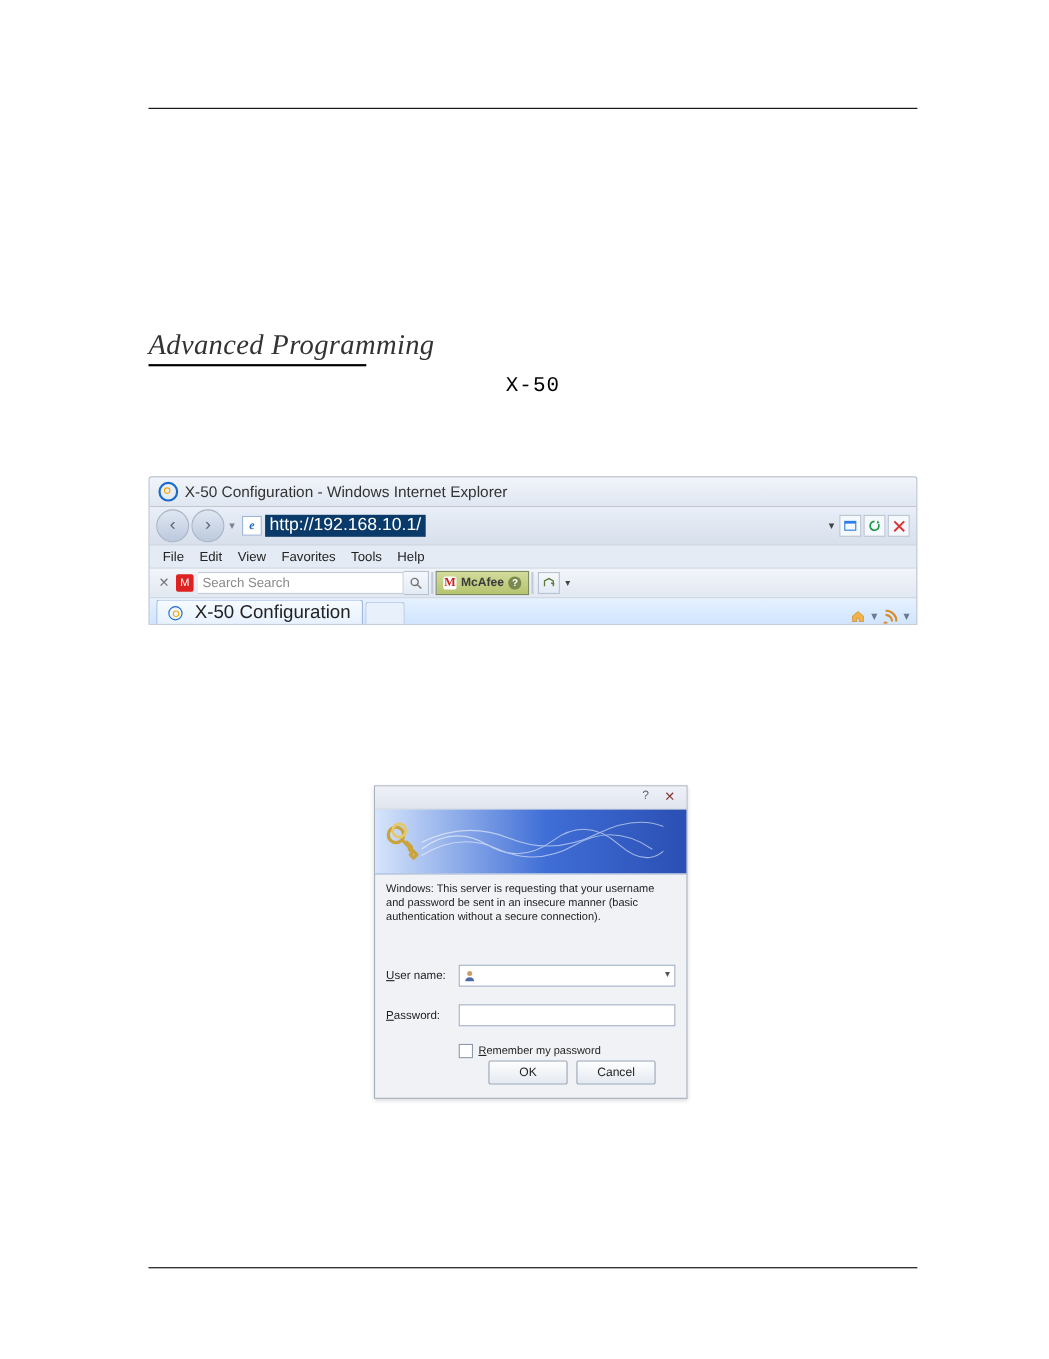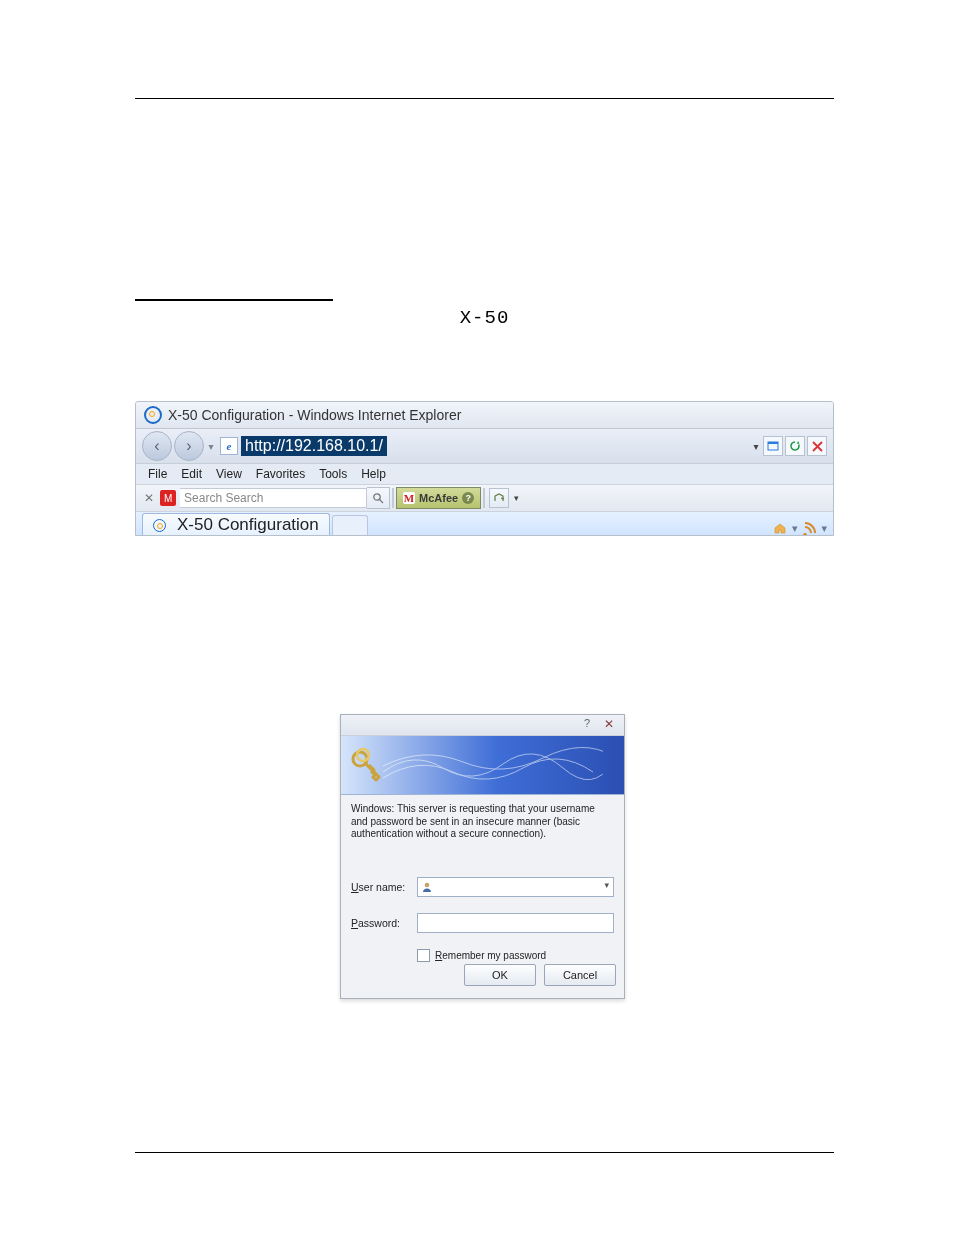--- a/index.html
+++ b/index.html
@@ -53,29 +53,30 @@
   .dlg-warn{line-height:1.25}
   .dlg-fields{margin-top:36px}
   .fld-row{display:flex;align-items:center;margin-bottom:16px}
   .fld-label{width:66px;font-size:10.5px}
   .fld-label u{text-decoration:underline}
   .fld-input{flex:1;height:18px;border:1px solid #9fb0c7;background:#fff;position:relative;display:flex;align-items:center}
   .fld-input.combo::after{content:"▾";position:absolute;right:4px;top:2px;color:#555;font-size:9px}
   .fld-input .avatar{width:12px;height:12px;margin-left:3px}
   .chk-row{margin-left:66px;display:flex;align-items:center;gap:5px;margin-top:4px}
   .chk{width:11px;height:11px;border:1px solid #8e9aab;background:#fff}
-  .dlg-btns{position:absolute;right:8px;bottom:12px;display:flex;gap:8px}
+  .dlg-btns{position:absolute;right:28px;bottom:12px;display:flex;gap:8px}
   .dlg-btn{width:70px;height:20px;border:1px solid #9aa6b7;background:linear-gradient(#fdfefe,#e5eaf1);font-size:11px;color:#222;display:flex;align-items:center;justify-content:center;border-radius:2px}
   .hr2{position:absolute;left:135px;right:120px;bottom:82px;border-top:1.5px solid #000}
 </style>
 </head>
 <body>
 <div class="page">
   <div class="content">
     <div class="hr1"></div>
+    <div class="section-title">Advanced Programming</div>
     <div class="title-rule"></div>
     <div class="code-title">X-50</div>
 
     <div class="ie-window">
       <div class="ie-titlebar">
         <span class="ie-ico"></span>
         <span>X-50 Configuration - Windows Internet Explorer</span>
       </div>
       <div class="ie-addr-row">
         <div class="nav-btn">‹</div>

